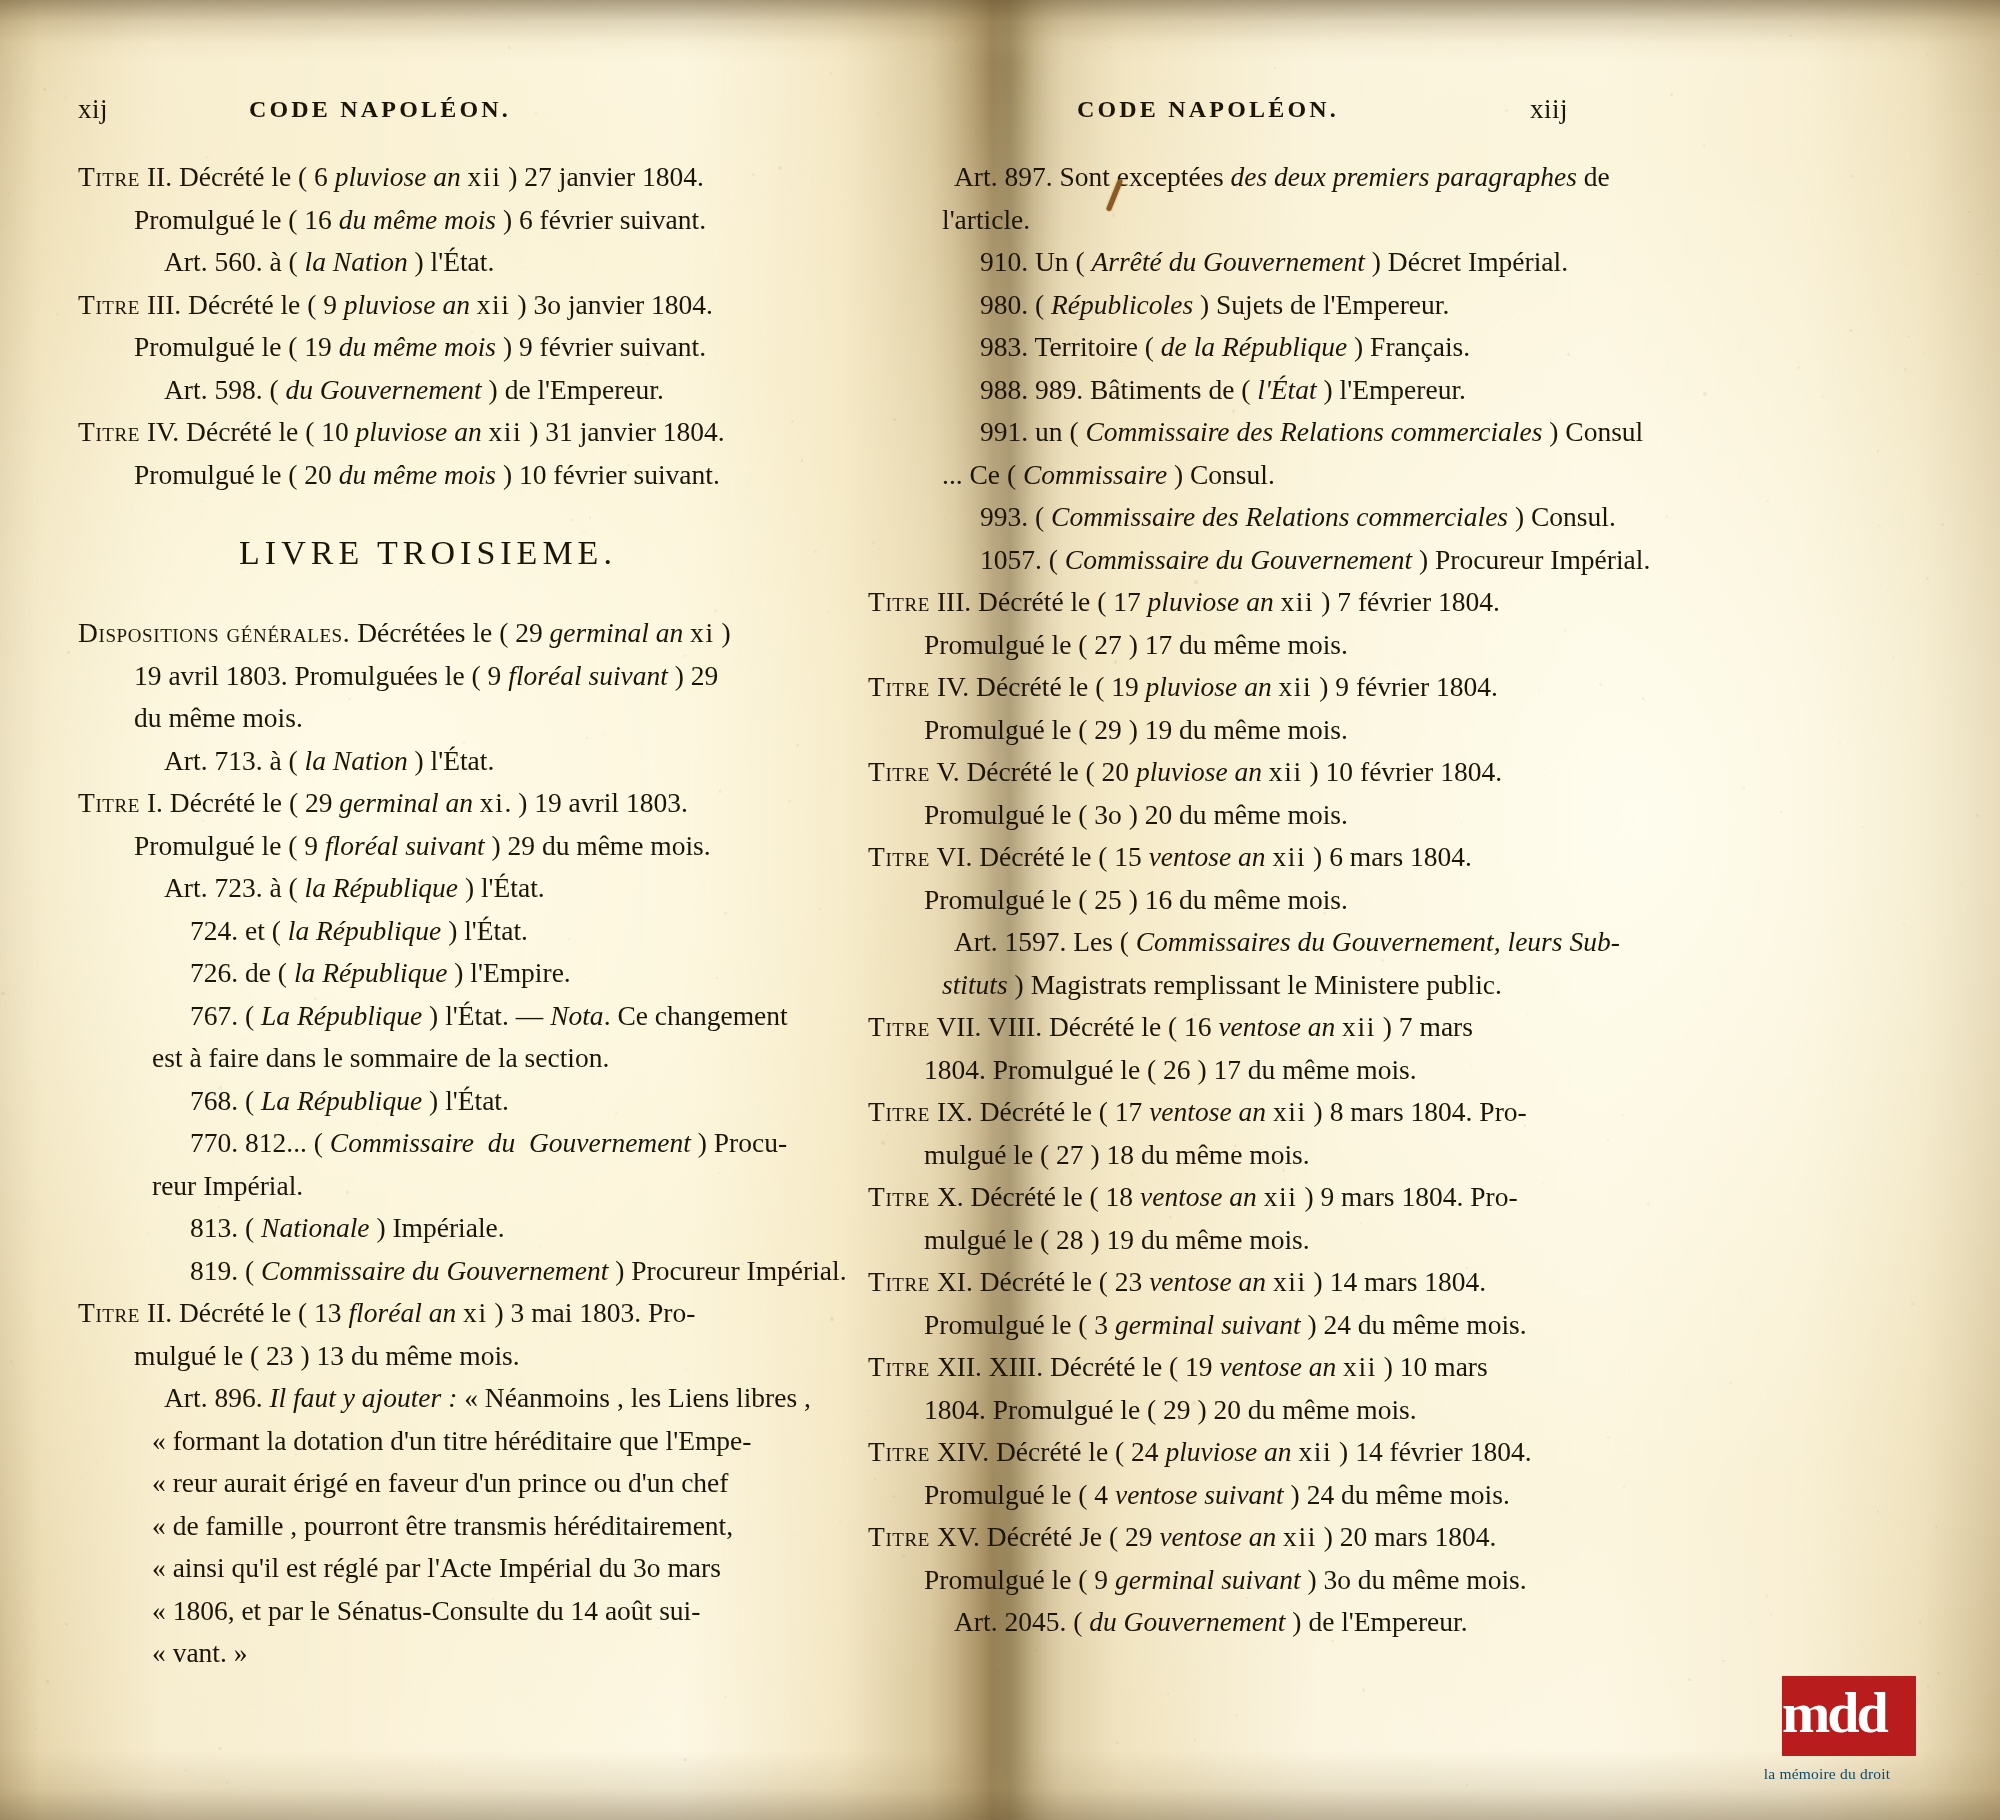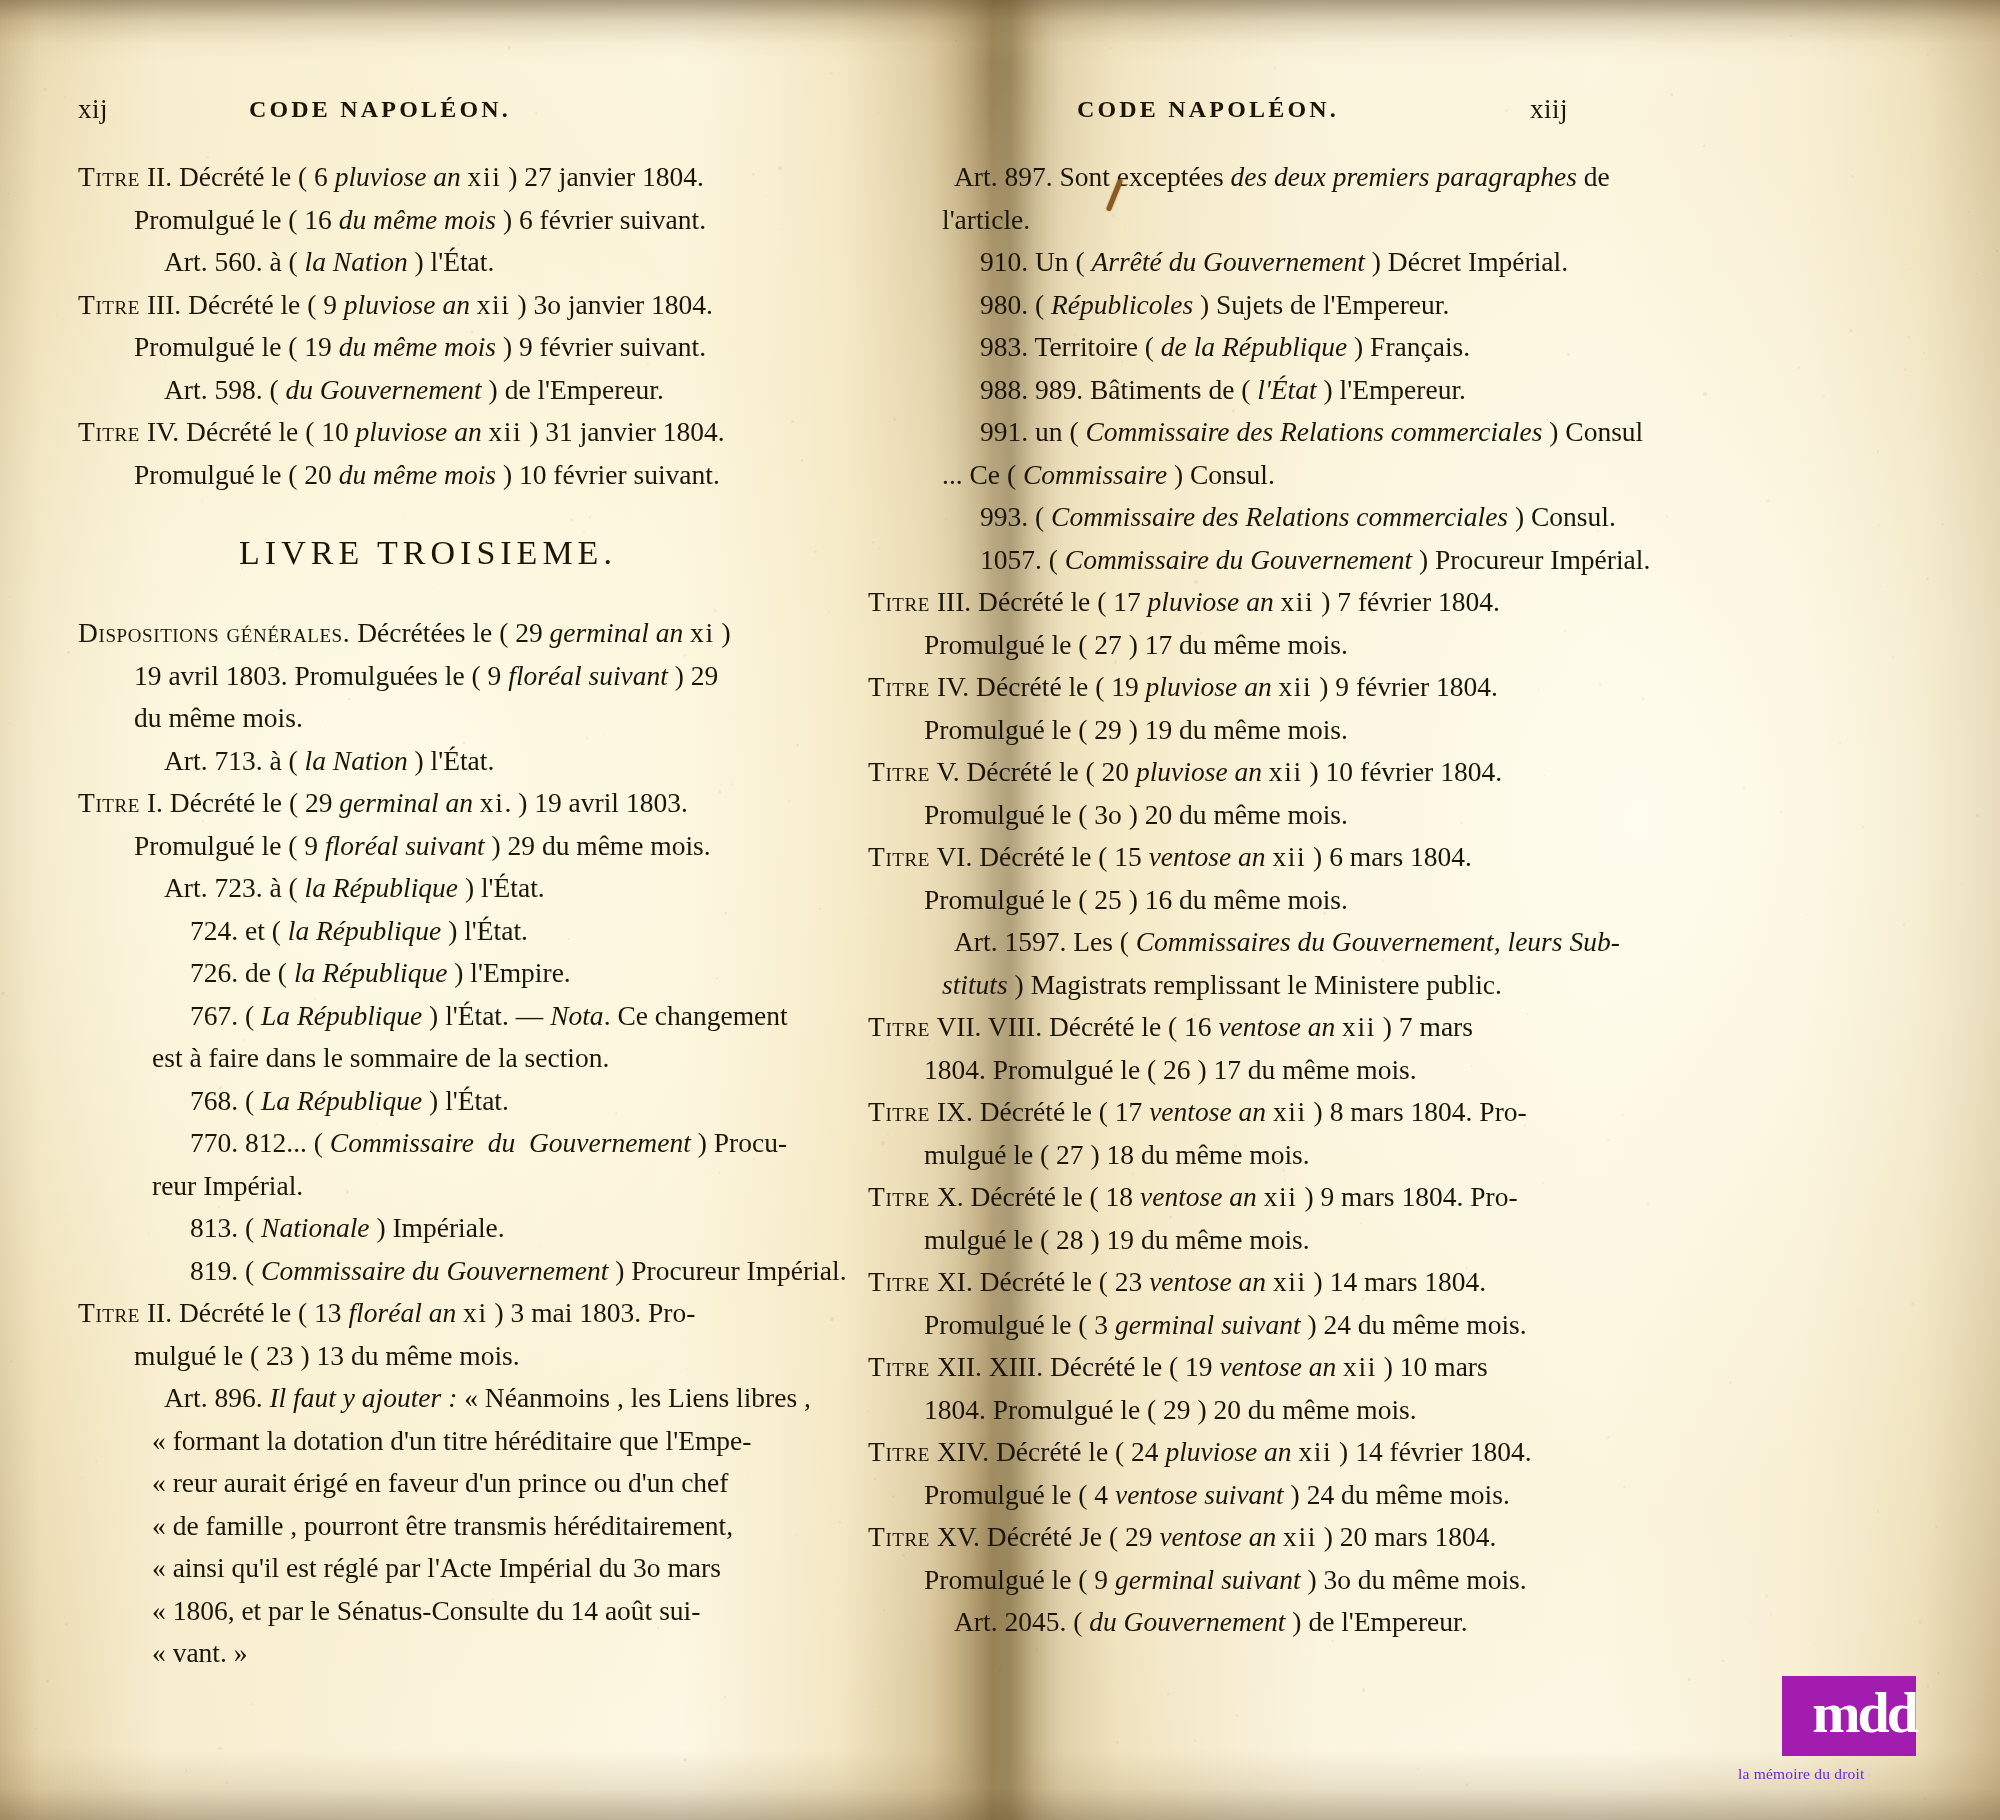--- a/index.html
+++ b/index.html
@@ -76,31 +76,31 @@
   
   #slash{
     position:absolute;left:1112px;top:178px;width:5px;height:34px;
     background:#8a5a22;transform:rotate(22deg);border-radius:3px;
     box-shadow:0 0 2px rgba(120,70,20,.6);
   }
 
   
   #logo{position:absolute;left:1738px;top:1676px;width:178px;}
   #logo .mark{
-    width:134px;height:80px;background:#a21caf;
-    display:flex;align-items:center;justify-content:flex-end;
+    width:134px;height:80px;background:#b91c1c;
+    display:flex;align-items:center;justify-content:flex-start;
     margin-left:auto;
   }
   #logo .mark span{
     color:#fff;font-size:58px;font-weight:700;letter-spacing:-3px;
     font-family:"Liberation Serif",serif;line-height:1;
     padding-bottom:6px;
   }
   #logo .tag{
-    margin-top:9px;text-align:left;color:#6d28d9;
+    margin-top:9px;text-align:center;color:#0c4a6e;
     font-size:15.5px;letter-spacing:0.2px;
   }
 </style>
 </head>
 <body>
 
 <div id="scan">
     <div class="grain" style="width: 3.45374px; height: 3.45374px; left: 1001.06px; top: 1022.46px; opacity: 0.213232;"></div>
     <div class="grain" style="width: 2.54832px; height: 2.54832px; left: 1248.42px; top: 480.553px; opacity: 0.393846;"></div>
     <div class="grain" style="width: 2.02039px; height: 2.02039px; left: 877.505px; top: 547.724px; opacity: 0.239579;"></div>

